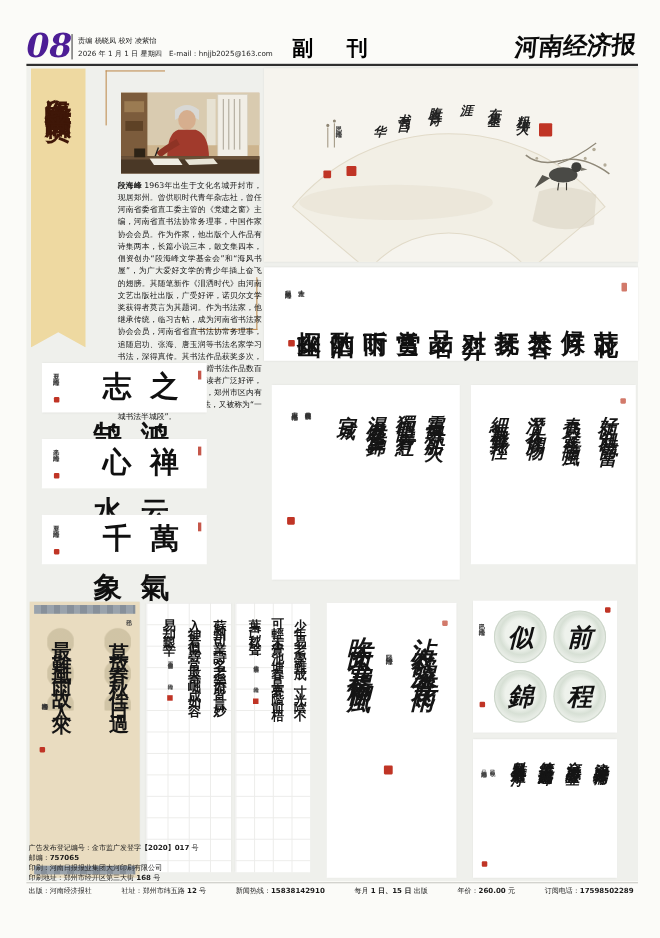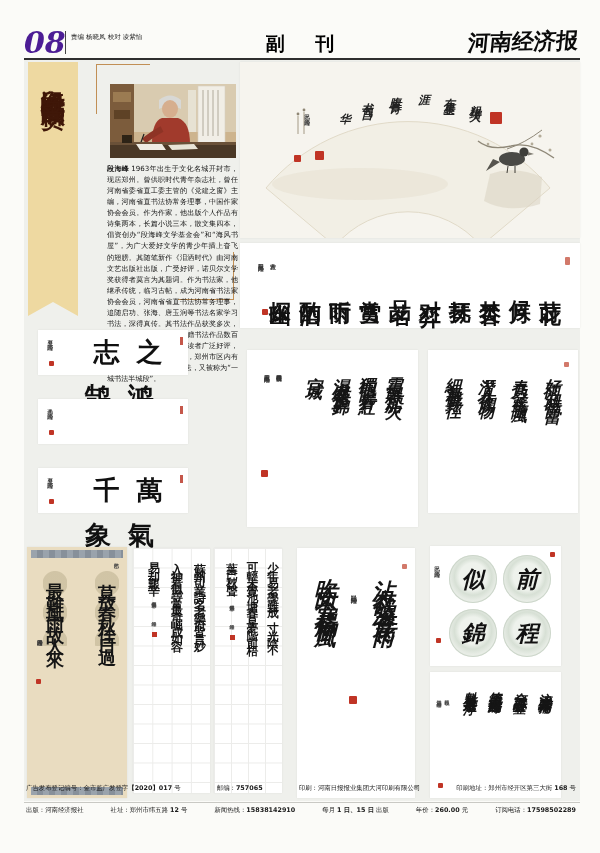--- a/index.html
+++ b/index.html
@@ -114,32 +114,33 @@
   .bl { left:430px; top:672px; width:131px; height:126px; }
   .bl .cols { left:30px; right:8px; top:10px; bottom:8px; }
   .bl .cols .vt { font-size:13px; letter-spacing:1.5px; }
   .bl-ins { position:absolute; left:6px; top:24px; display:flex; flex-direction:row-reverse; gap:2px; }
   .bl-ins .vt { font-size:5px; color:#444; }
   .bl-seal { left:8px; bottom:10px; width:5px; height:5px; }
 
   
   .footer-rule { position:absolute; left:24px; top:802px; width:556px; height:1px; background:#c9c9c4; }
   .footer-line { position:absolute; left:26px; width:550px; display:flex; justify-content:space-between; font-size:6.4px; color:#1b1b1b; white-space:nowrap; }
-  .fl1 { top:806px; } .fl2 { top:784px; }
+  .fl1 { top:806px; } .fl2 { top:767px;flex-direction:column; }
   .footer-line b { font-weight:bold; }
 </style>
 </head>
 <body>
 
 <div class="content-bg"></div>
 
 <div class="page-number">08</div>
 <div class="header-divider"></div>
 <div class="header-meta">
   <div>责编 杨晓凤 校对 凌紫怡</div>
+  <div><span>2026 年 1 月 1 日 星期四</span>　<span>E-mail：hnjjb2025@163.com</span></div>
 </div>
 <div class="section-title">副 刊</div>
 <div class="masthead">河南经济报</div>
 <div class="header-rule"></div>
 
 <div class="ribbon">
   <div class="ribbon-text">段海峰书法作品欣赏</div>
 </div>
 <div class="corner-tl"></div>
 <div class="corner-br"></div>
@@ -232,20 +233,21 @@
 
 <div class="card banner bn1">
   <div class="banner-chars calli">志之鹄鸿</div>
   <div class="smallsign banner-sign">
     <span>辛丑夏</span><span>段海峰</span>
   </div>
   <div class="seal banner-seal"></div>
   <div class="banner-mark"></div>
 </div>
 <div class="card banner bn2">
+  <div class="banner-chars calli">心禅水云</div>
   <div class="smallsign banner-sign">
     <span>乙未冬</span><span>段海峰</span>
   </div>
   <div class="seal banner-seal"></div>
   <div class="banner-mark"></div>
 </div>
 <div class="card banner bn3">
   <div class="banner-chars calli">千萬象氣</div>
   <div class="smallsign banner-sign">
     <span>辛丑夏</span><span>段海峰</span>

